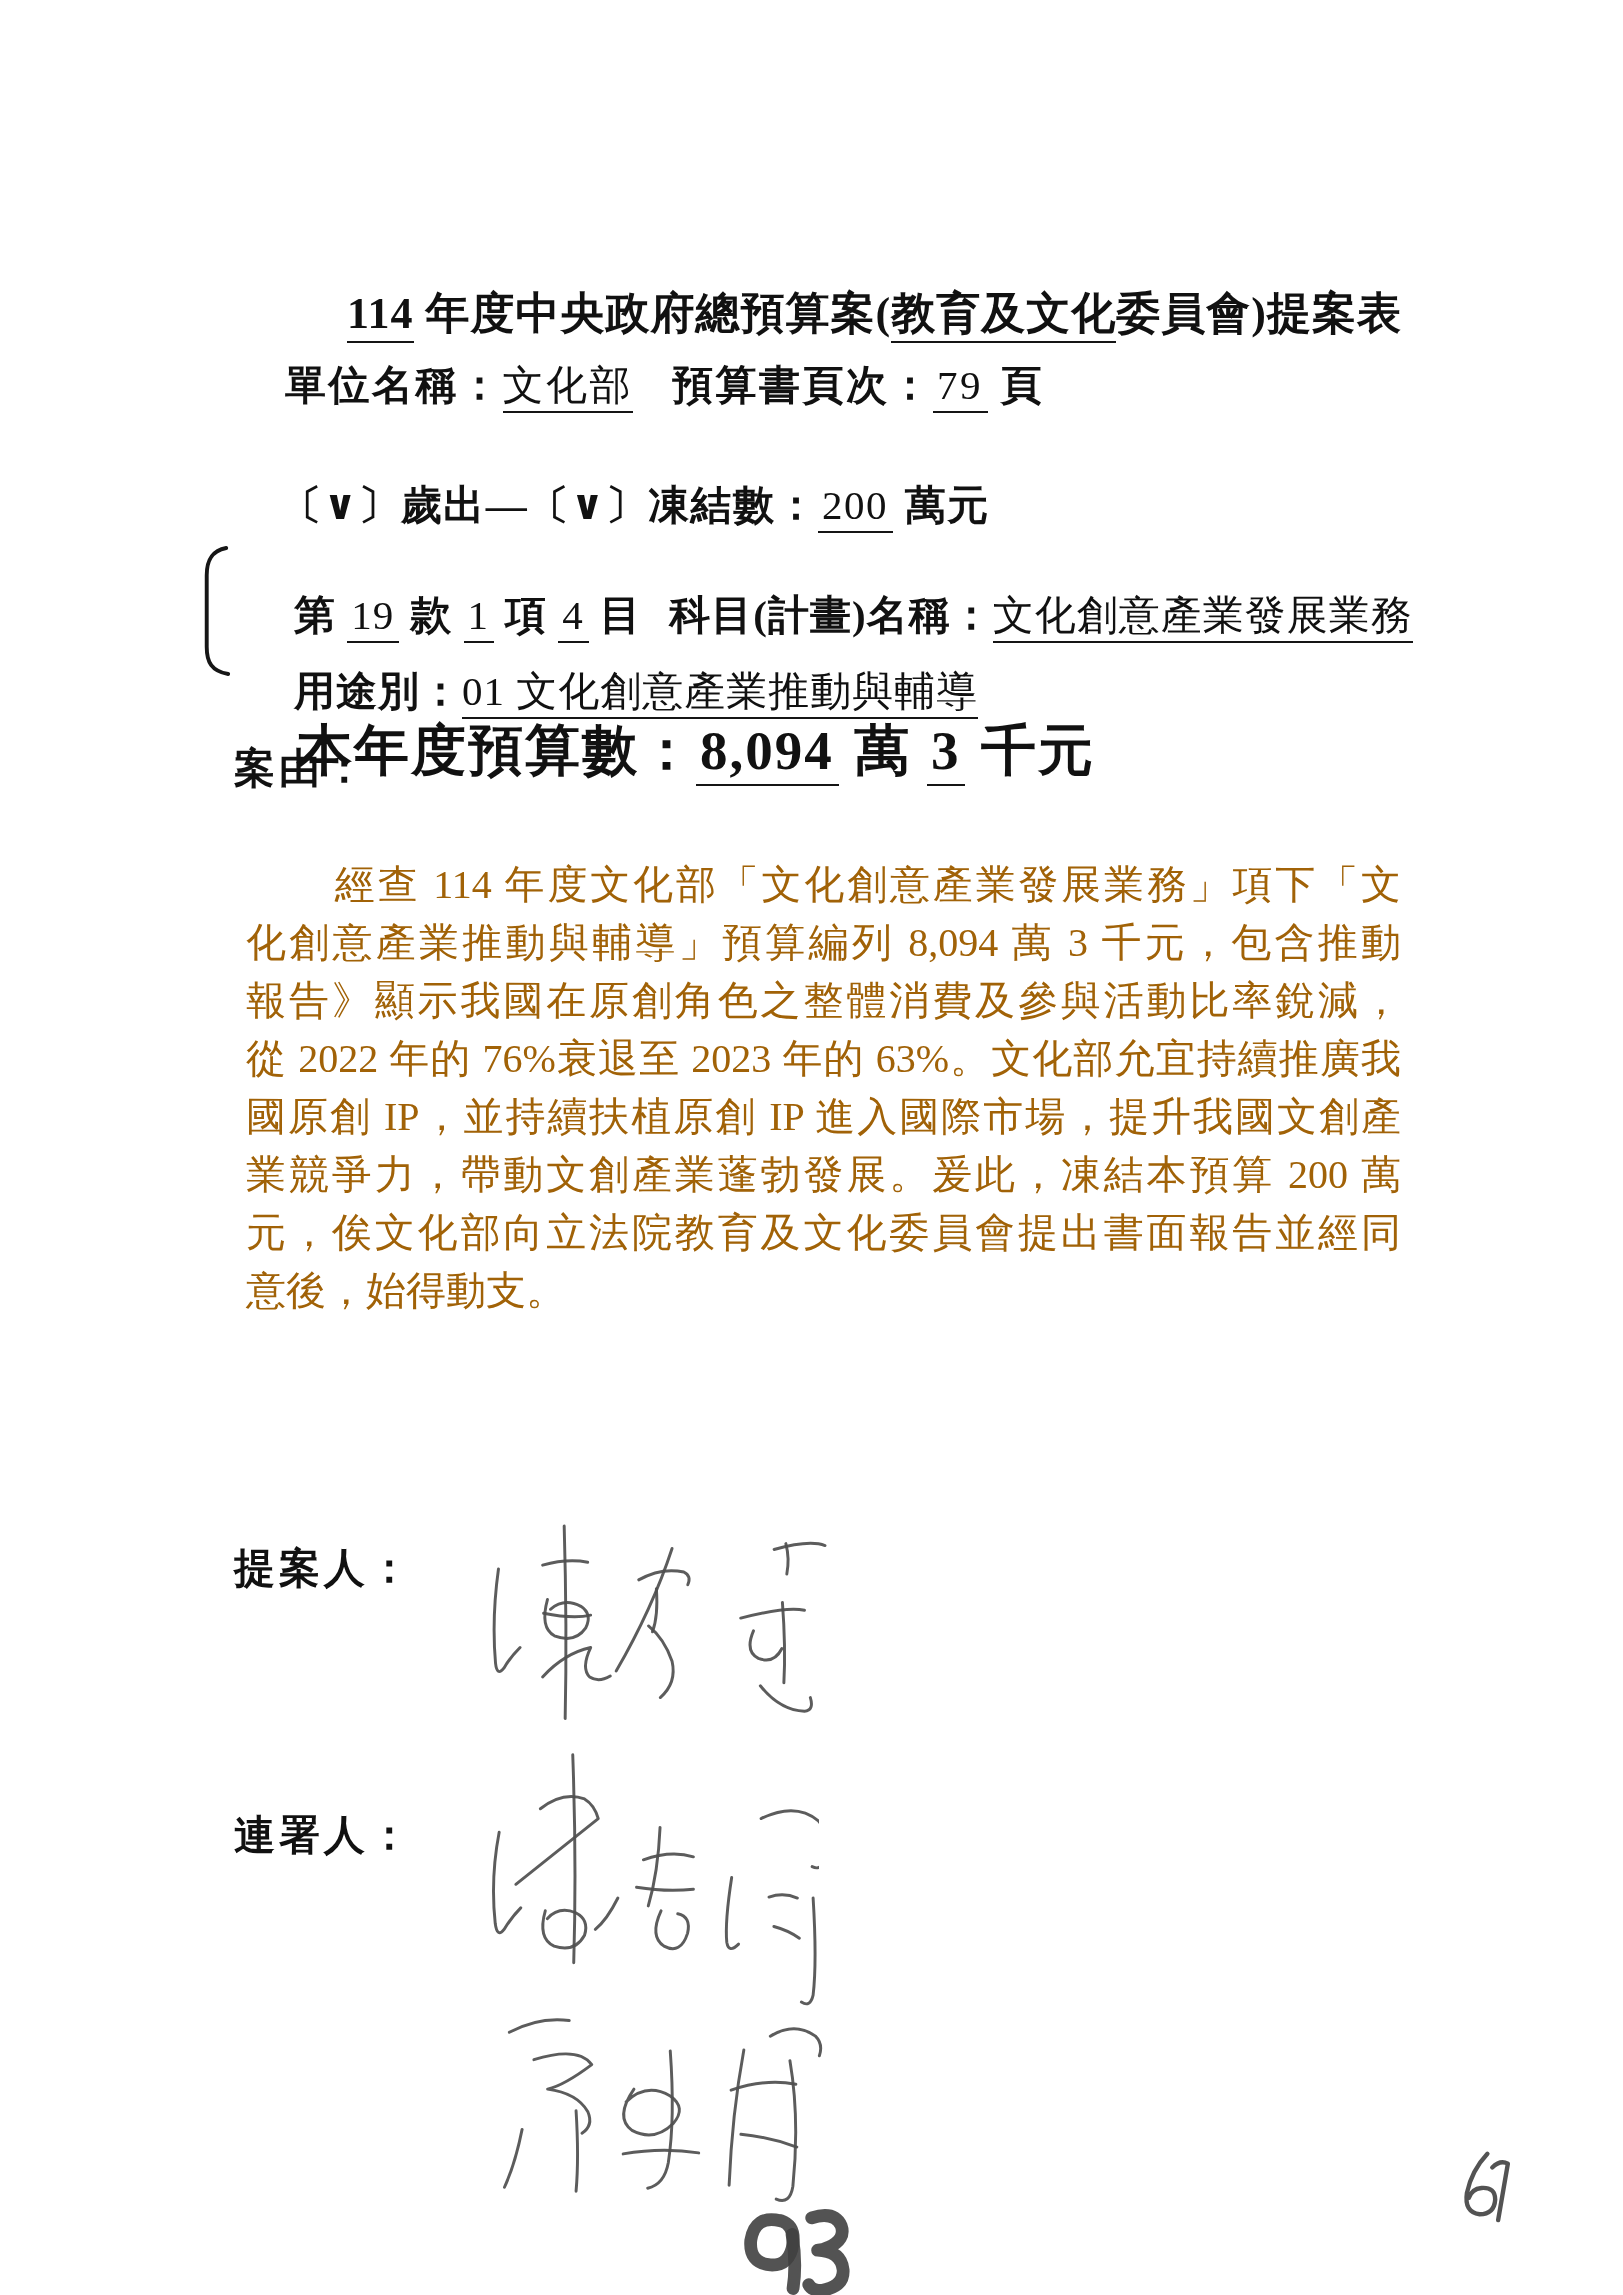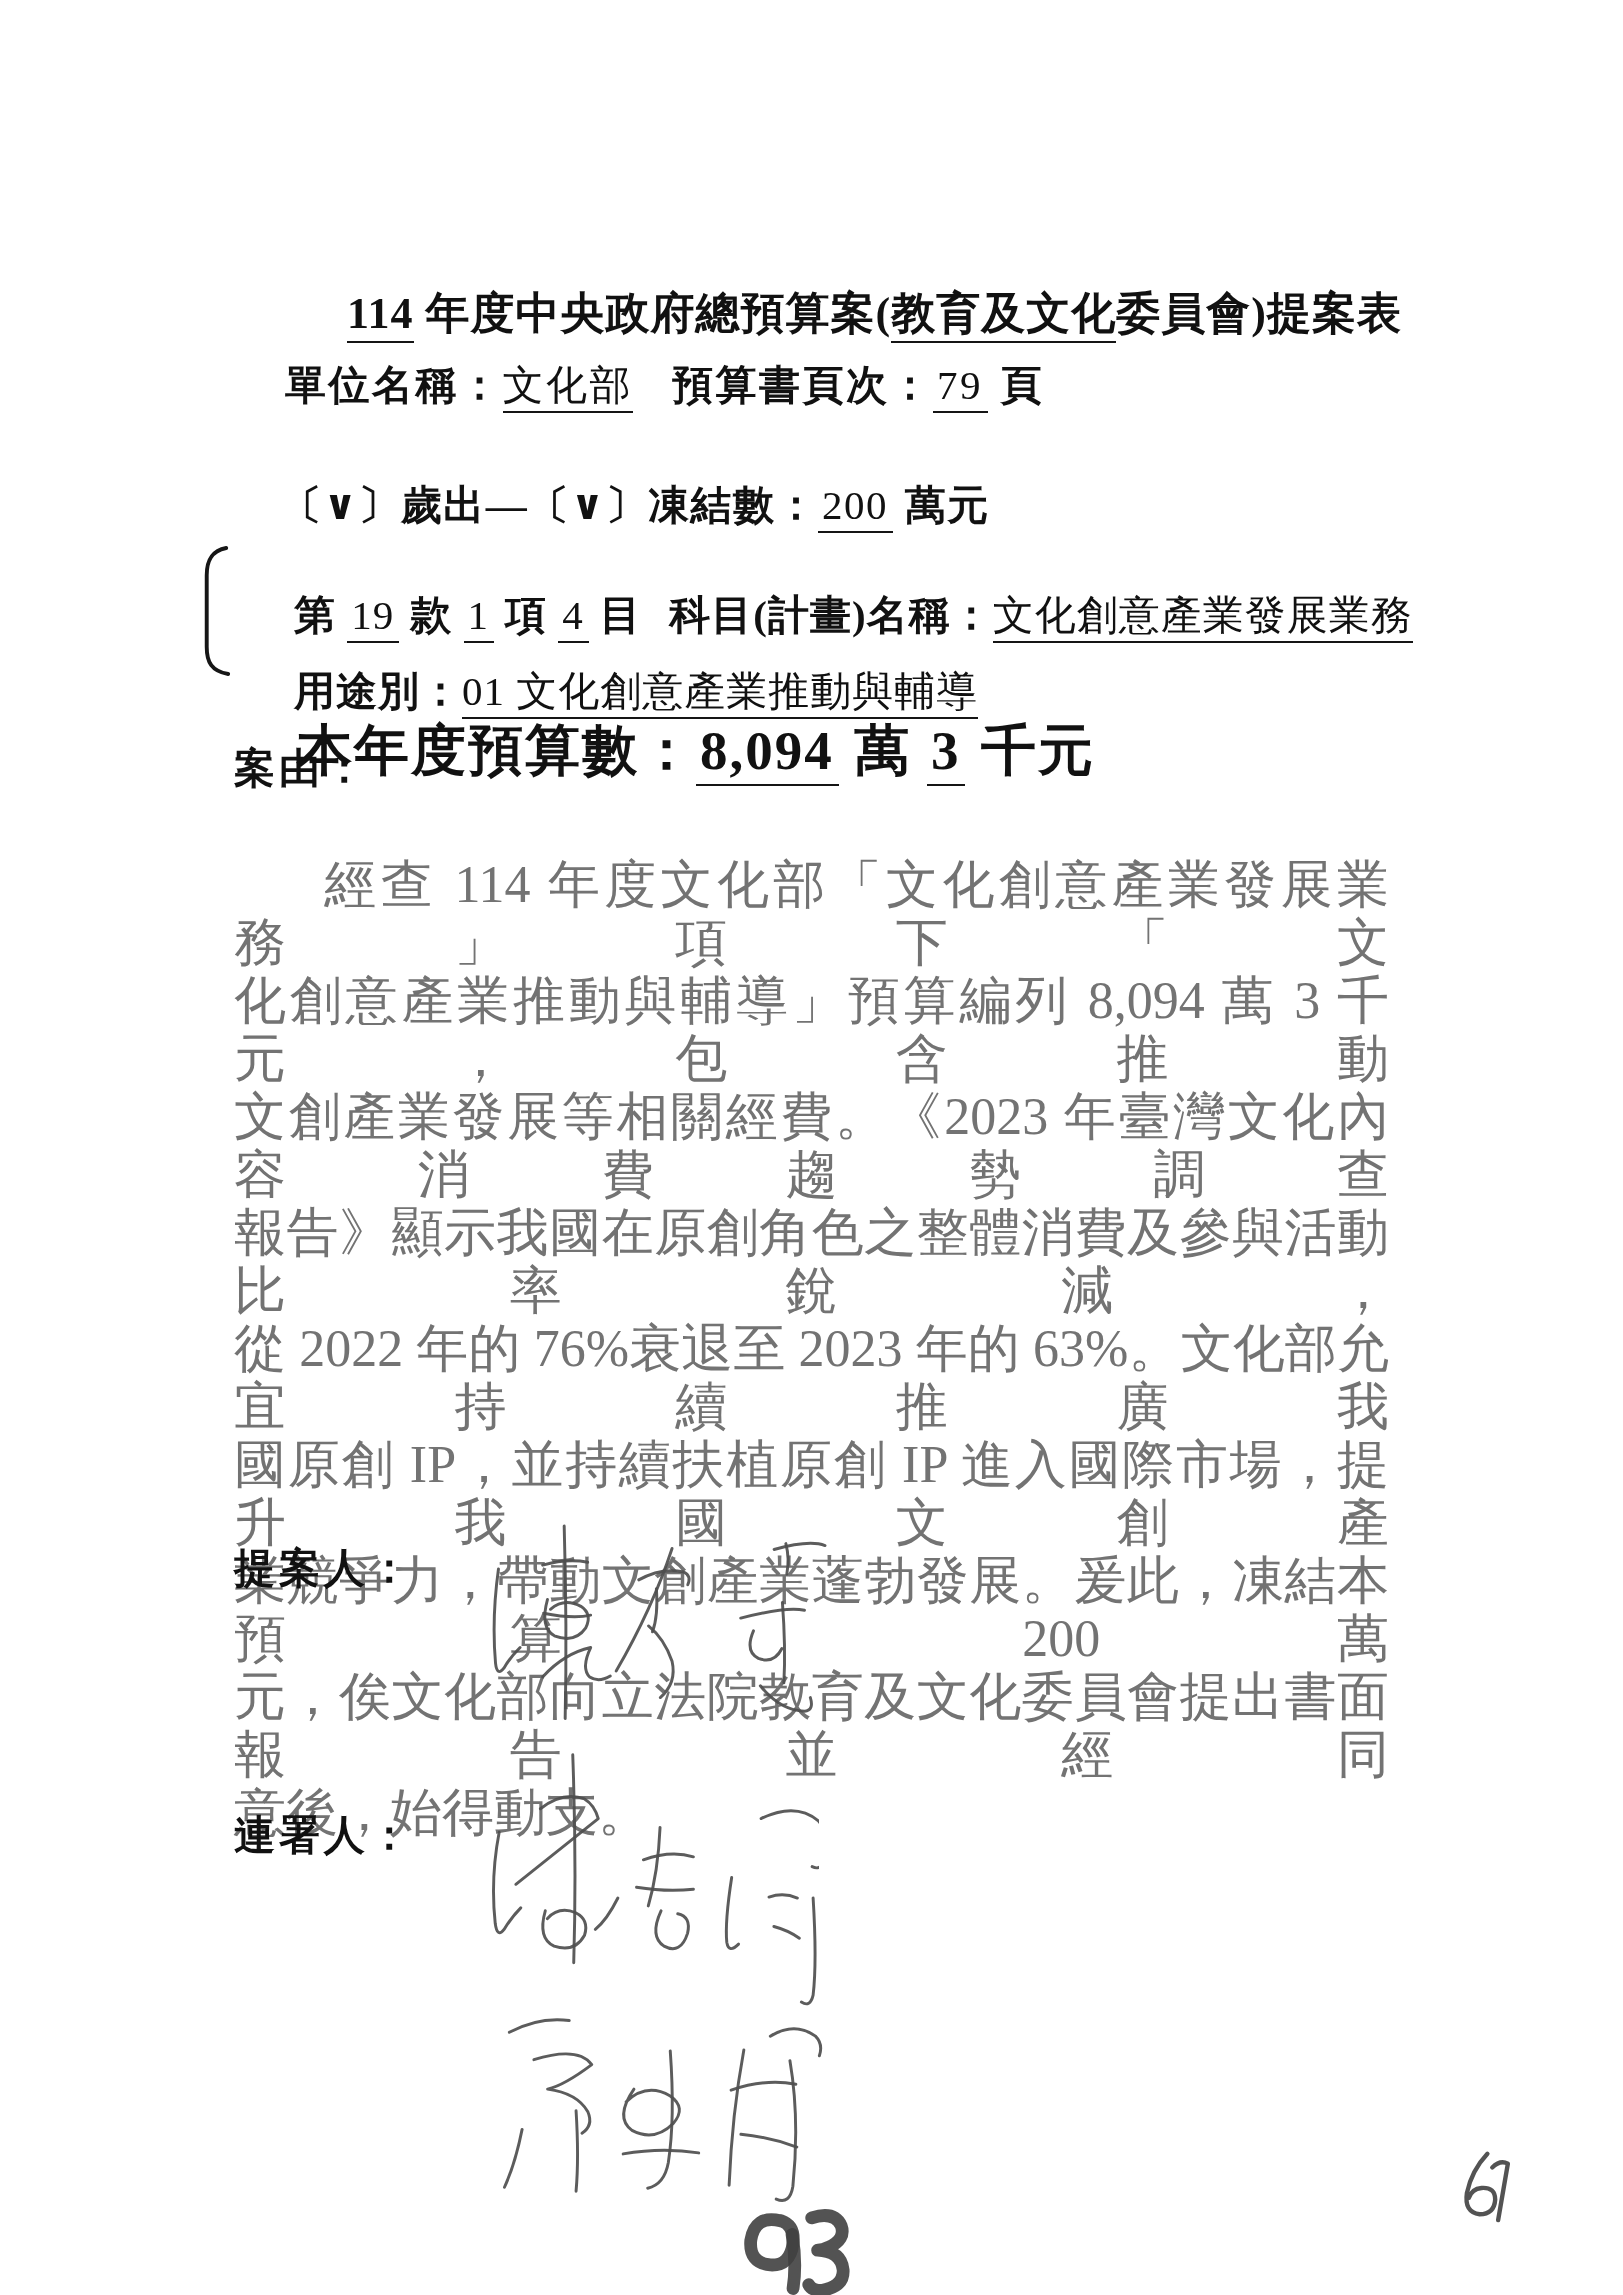--- a/index.html
+++ b/index.html
@@ -20,22 +20,22 @@
   .title-line{left:299px;top:248px;font-size:44px;font-weight:bold;letter-spacing:1px;}
   .unit-line{left:234px;top:324px;font-size:41px;letter-spacing:2.5px;}
   .gap80{display:inline-block;width:39px;}
   .gap56{display:inline-block;width:27.5px;}
   .freeze-line{left:234px;top:444px;font-size:41px;letter-spacing:1.5px;}
   .clause-line1{left:249px;top:554px;font-size:41px;letter-spacing:1px;}
   .clause-line2{left:249px;top:630px;font-size:41px;letter-spacing:1px;}
   .budget-line{left:234px;top:668px;font-size:55px;letter-spacing:2px;}
   .case-label{left:234px;top:748px;font-size:41px;letter-spacing:3.9px;}
   .case-body{
-    position:absolute;left:234px;top:856px;width:1155px;
-    font-size:52px;line-height:58px;color:#737373;
+    position:absolute;left:246px;top:856px;width:1155px;
+    font-size:40px;line-height:58px;color:#a16207;
   }
   .pline{text-align:justify;text-align-last:justify;word-break:break-all;}
   .pline.last{text-align-last:left;}
   .indent{display:inline-block;width:86px;}
   .proposer-line{left:234px;top:1548px;font-size:41px;letter-spacing:3.9px;}
   .cosigner-line{left:234px;top:1815px;font-size:41px;letter-spacing:3.9px;}
   .svgbox{position:absolute;}
   .sig path{fill:none;stroke:#4e4e4e;stroke-width:6;stroke-linecap:round;stroke-linejoin:round;opacity:.92;}
   .bracket path{fill:none;stroke:#161616;stroke-width:8;stroke-linecap:round;}
   .marker path{fill:none;stroke:#404040;stroke-linecap:round;stroke-linejoin:round;opacity:.9;}
@@ -71,21 +71,20 @@
 
   <div class="abs budget-line b">
     <span>本年度預算數：</span><span class="unum">8,094</span><span> 萬 </span><span class="unum">3</span><span> 千元</span>
   </div>
 
   <div class="abs case-label b">案由：</div>
 
   <div class="case-body">
     <div class="pline"><span class="indent"></span><span>經查 114 年度文化部「文化創意產業發展業務」項下「文</span></div>
     <div class="pline">化創意產業推動與輔導」預算編列 8,094 萬 3 千元，包含推動</div>
-    <div class="pline">文創產業發展等相關經費。《2023 年臺灣文化內容消費趨勢調查</div>
     <div class="pline">報告》顯示我國在原創角色之整體消費及參與活動比率銳減，</div>
     <div class="pline">從 2022 年的 76%衰退至 2023 年的 63%。文化部允宜持續推廣我</div>
     <div class="pline">國原創 IP，並持續扶植原創 IP 進入國際市場，提升我國文創產</div>
     <div class="pline">業競爭力，帶動文創產業蓬勃發展。爰此，凍結本預算 200 萬</div>
     <div class="pline">元，俟文化部向立法院教育及文化委員會提出書面報告並經同</div>
     <div class="pline last">意後，始得動支。</div>
   </div>
 
   <div class="abs proposer-line b">提案人：</div>
 

